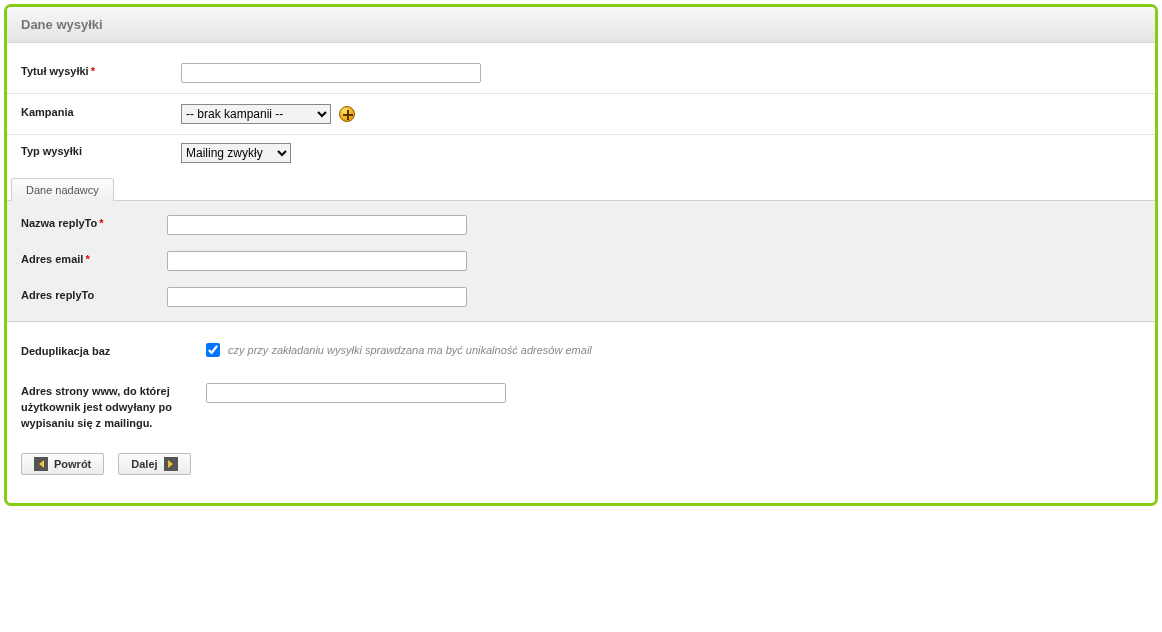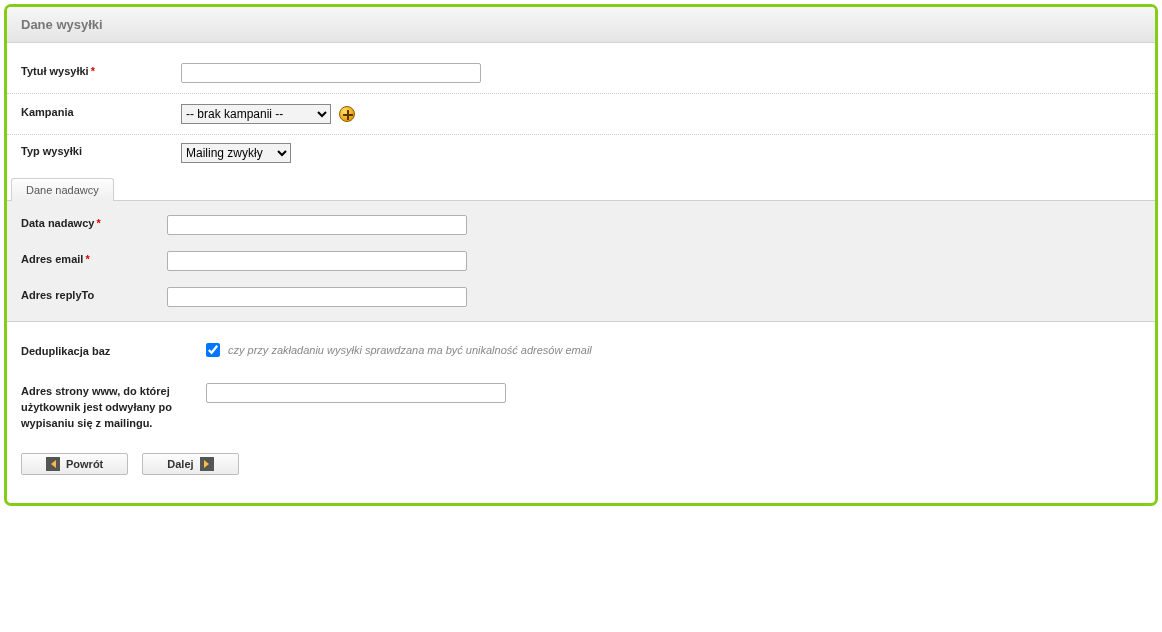--- a/index.html
+++ b/index.html
@@ -124,21 +124,21 @@
   .footer-buttons {
     display: flex;
     gap: 14px;
     padding: 14px;
   }
   .btn {
     background: linear-gradient(#fcfcfc, #ececec);
     border: 1px solid #bdbdbd;
     border-radius: 2px;
     height: 22px;
-    padding: 0 24px;
+    padding: 0 12px;
     display: inline-flex;
     align-items: center;
     gap: 6px;
     font-size: 11px;
     font-weight: bold;
     color: #333;
     cursor: pointer;
   }
   .arrow-box {
     width: 14px; height: 14px;
@@ -191,21 +191,21 @@
       </div>
     </div>
 
     <div class="sub-section">
       <div class="sub-tab-row">
         <div class="sub-tab">Dane nadawcy</div>
       </div>
       <div class="sub-body">
         <div class="row">
           <div class="row-label">
-            <span>Data nadawcy</span><span class="req">*</span>
+            <span>Nazwa replyTo</span><span class="req">*</span>
           </div>
           <div class="row-field">
             <input type="text" class="w300" value="" style="">
           </div>
         </div>
         <div class="row">
           <div class="row-label">
             <span>Adres email</span><span class="req">*</span>
           </div>
           <div class="row-field">

